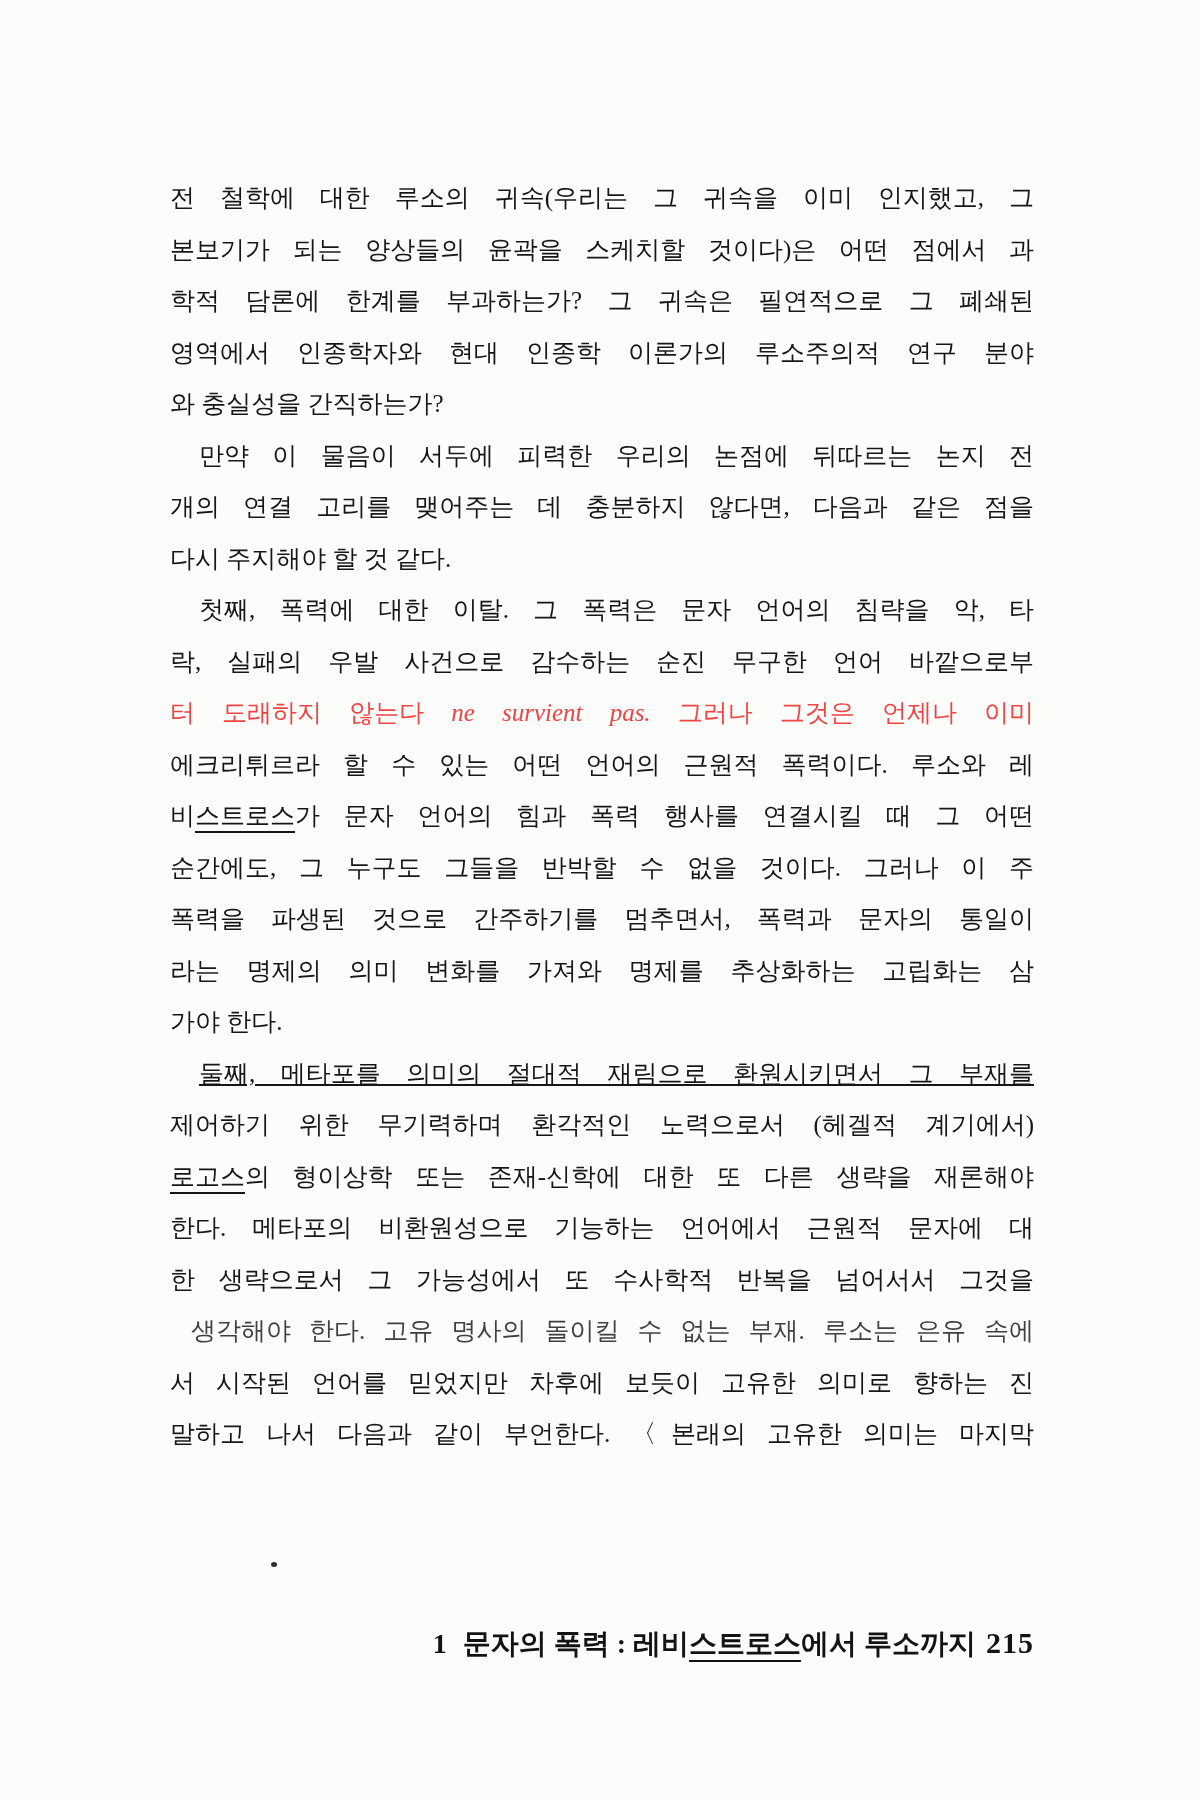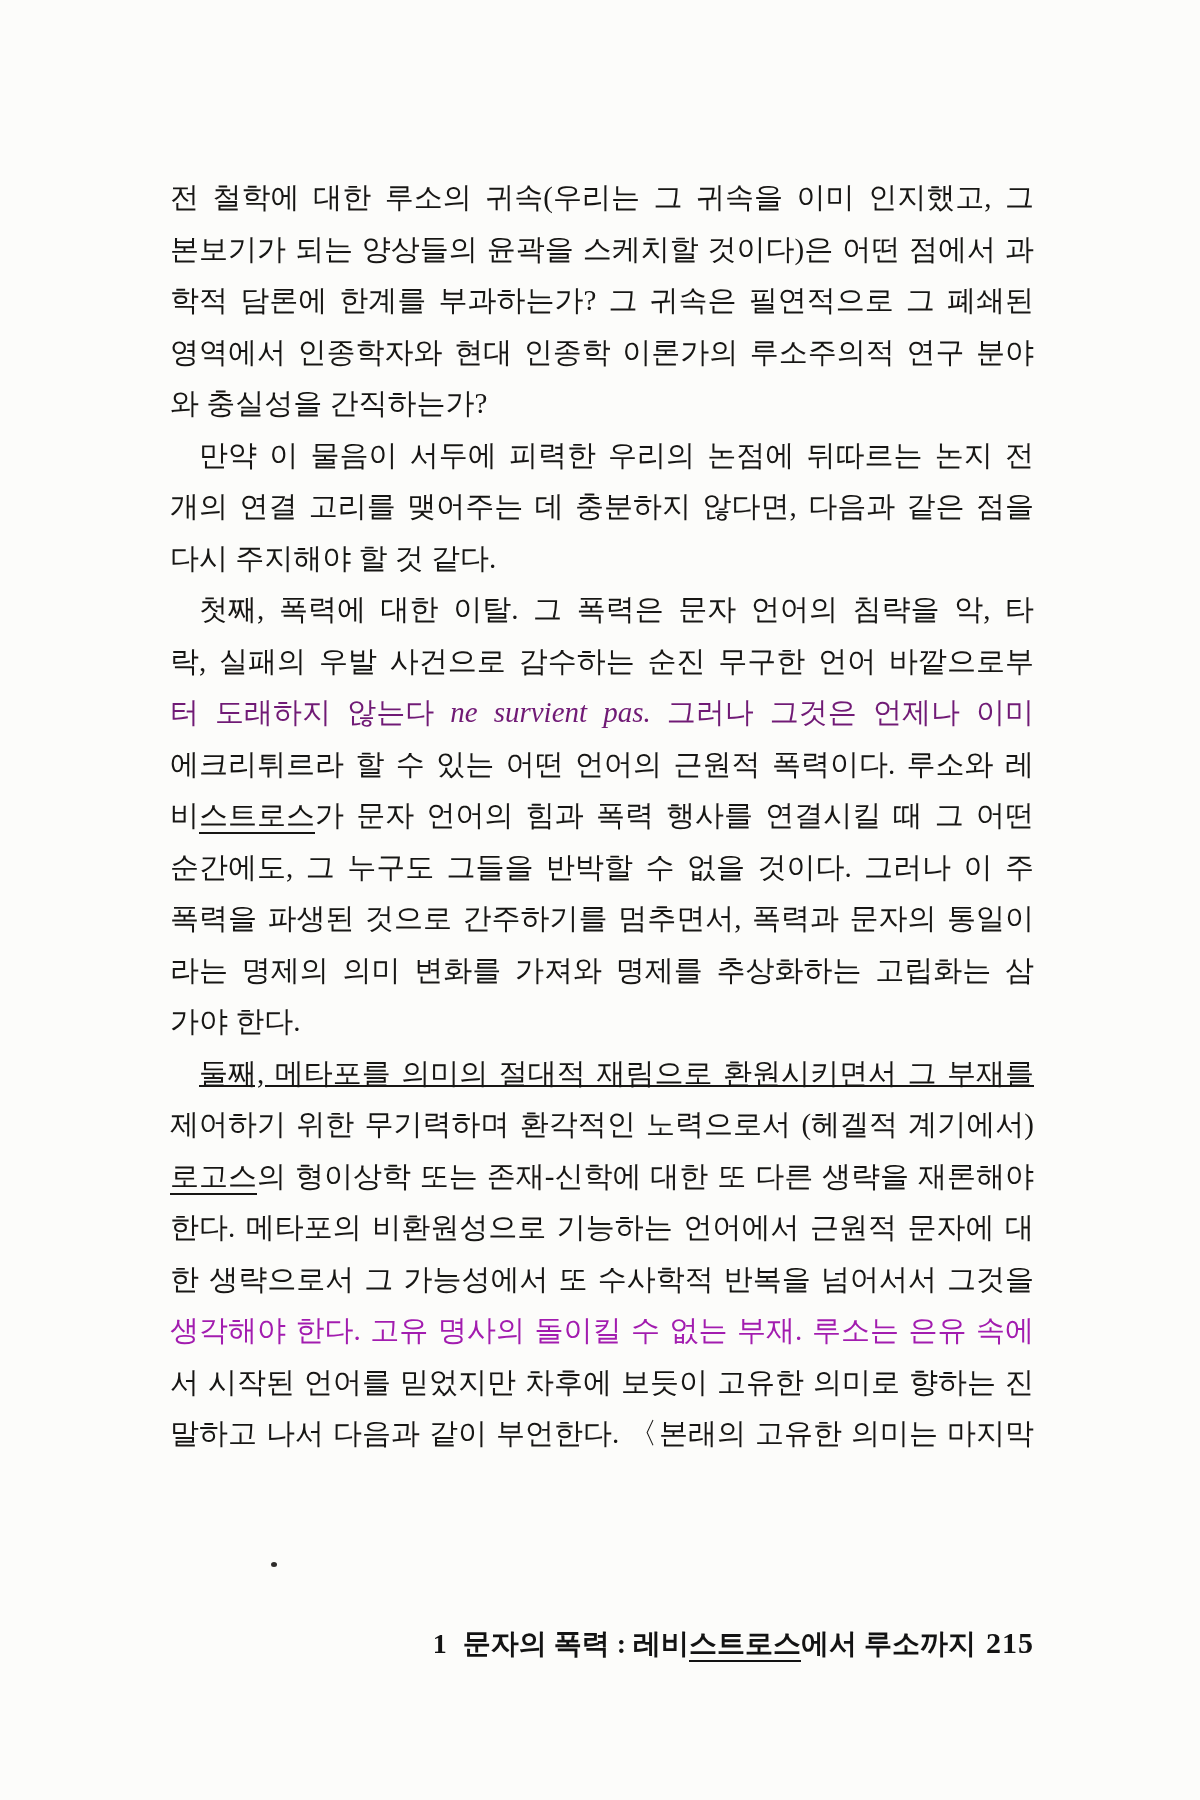--- a/index.html
+++ b/index.html
@@ -16,21 +16,21 @@
     overflow: hidden;
     font-family: "Liberation Serif", "DejaVu Serif", serif;
   }
   .text-block {
     position: absolute;
     left: 170px;
     top: 172px;
     width: 864px;
   }
   .line {
-    font-size: 29px;
+    font-size: 25px;
     line-height: 51.5px;
     height: 51.5px;
     color: #171614;
     text-align: justify;
     text-align-last: justify;
     overflow: visible;
   }
   .line.indent { text-indent: 29px; }
   .line.no-fill { text-align-last: left; }
   .latin-italic {
@@ -79,33 +79,33 @@
       <div class="line" style="color: rgb(23, 22, 20);"><span>전 철학에 대한 루소의 귀속(우리는 그 귀속을 이미 인지했고, 그</span></div>
       <div class="line" style="color: rgb(23, 22, 20);"><span>본보기가 되는 양상들의 윤곽을 스케치할 것이다)은 어떤 점에서 과</span></div>
       <div class="line" style="color: rgb(23, 22, 20);"><span>학적 담론에 한계를 부과하는가? 그 귀속은 필연적으로 그 폐쇄된</span></div>
       <div class="line" style="color: rgb(23, 22, 20);"><span>영역에서 인종학자와 현대 인종학 이론가의 루소주의적 연구 분야</span></div>
       <div class="line no-fill" style="color: rgb(23, 22, 20);"><span>와 충실성을 간직하는가?</span></div>
       <div class="line indent" style="color: rgb(23, 22, 20);"><span>만약 이 물음이 서두에 피력한 우리의 논점에 뒤따르는 논지 전</span></div>
       <div class="line" style="color: rgb(23, 22, 20);"><span>개의 연결 고리를 맺어주는 데 충분하지 않다면, 다음과 같은 점을</span></div>
       <div class="line no-fill" style="color: rgb(23, 22, 20);"><span>다시 주지해야 할 것 같다.</span></div>
       <div class="line indent" style="color: rgb(23, 22, 20);"><span>첫째, 폭력에 대한 이탈. 그 폭력은 문자 언어의 침략을 악, 타</span></div>
       <div class="line" style="color: rgb(23, 22, 20);"><span>락, 실패의 우발 사건으로 감수하는 순진 무구한 언어 바깥으로부</span></div>
-      <div class="line" style="color: #701a75;"><span>터 도래하지 않는다 </span><span class="latin-italic">ne survient pas.</span><span> 그러나 그것은 언제나 이미</span></div>
+      <div class="line" style="color: #ef4444;"><span>터 도래하지 않는다 </span><span class="latin-italic">ne survient pas.</span><span> 그러나 그것은 언제나 이미</span></div>
       <div class="line" style="color: rgb(23, 22, 20);"><span>에크리튀르라 할 수 있는 어떤 언어의 근원적 폭력이다. 루소와 레</span></div>
       <div class="line" style="color: rgb(23, 22, 20);"><span>비</span><span class="underlined">스트로스</span><span>가 문자 언어의 힘과 폭력 행사를 연결시킬 때 그 어떤</span></div>
       <div class="line" style="color: rgb(23, 22, 20);"><span>순간에도, 그 누구도 그들을 반박할 수 없을 것이다. 그러나 이 주</span></div>
       <div class="line" style="color: rgb(23, 22, 20);"><span>폭력을 파생된 것으로 간주하기를 멈추면서, 폭력과 문자의 통일이</span></div>
       <div class="line" style="color: rgb(23, 22, 20);"><span>라는 명제의 의미 변화를 가져와 명제를 추상화하는 고립화는 삼</span></div>
       <div class="line no-fill" style="color: rgb(23, 22, 20);"><span>가야 한다.</span></div>
       <div class="line indent" style="color: rgb(23, 22, 20); text-decoration: underline;"><span>둘째, 메타포를 의미의 절대적 재림으로 환원시키면서 그 부재를</span></div>
       <div class="line" style="color: rgb(23, 22, 20);"><span>제어하기 위한 무기력하며 환각적인 노력으로서 (헤겔적 계기에서)</span></div>
       <div class="line" style="color: rgb(23, 22, 20);"><span class="underlined">로고스</span><span>의 형이상학 또는 존재-신학에 대한 또 다른 생략을 재론해야</span></div>
       <div class="line" style="color: rgb(23, 22, 20);"><span>한다. 메타포의 비환원성으로 기능하는 언어에서 근원적 문자에 대</span></div>
       <div class="line" style="color: rgb(23, 22, 20);"><span>한 생략으로서 그 가능성에서 또 수사학적 반복을 넘어서서 그것을</span></div>
-      <div class="line" style="color: #a21caf;"><span>생각해야 한다. 고유 명사의 돌이킬 수 없는 부재. 루소는 은유 속에</span></div>
+      <div class="line" style="color: #404040; margin-left: 21px;"><span>생각해야 한다. 고유 명사의 돌이킬 수 없는 부재. 루소는 은유 속에</span></div>
       <div class="line" style="color: rgb(23, 22, 20);"><span>서 시작된 언어를 믿었지만 차후에 보듯이 고유한 의미로 향하는 진</span></div>
       <div class="line" style="color: rgb(23, 22, 20);"><span>말하고 나서 다음과 같이 부언한다. 〈본래의 고유한 의미는 마지막</span></div>
     </div>
 
   <div class="artifact-dot"></div>
 
   <div class="footer">
     <span class="chapter-number">1</span><span><span>문자의 폭력 : 레비</span><span class="underlined">스트로스</span><span>에서 루소까지</span></span><span class="page-number">215</span>
   </div>
 

